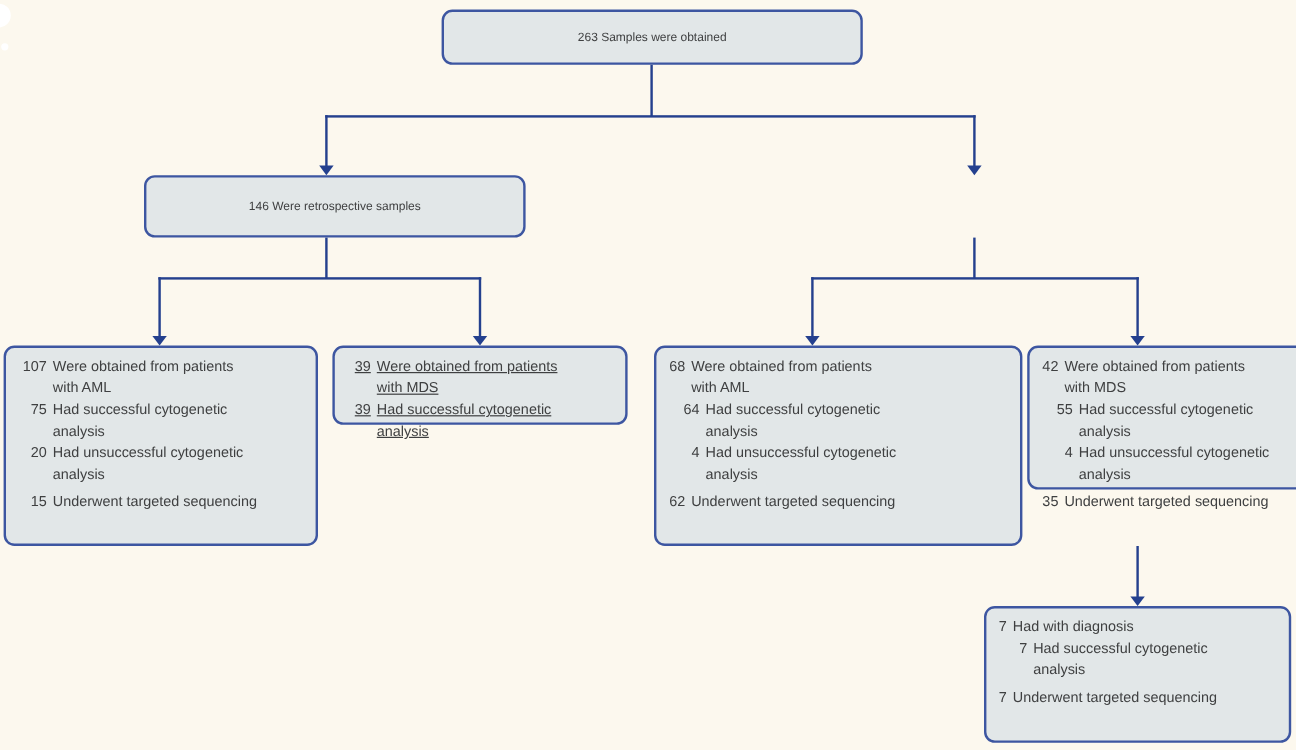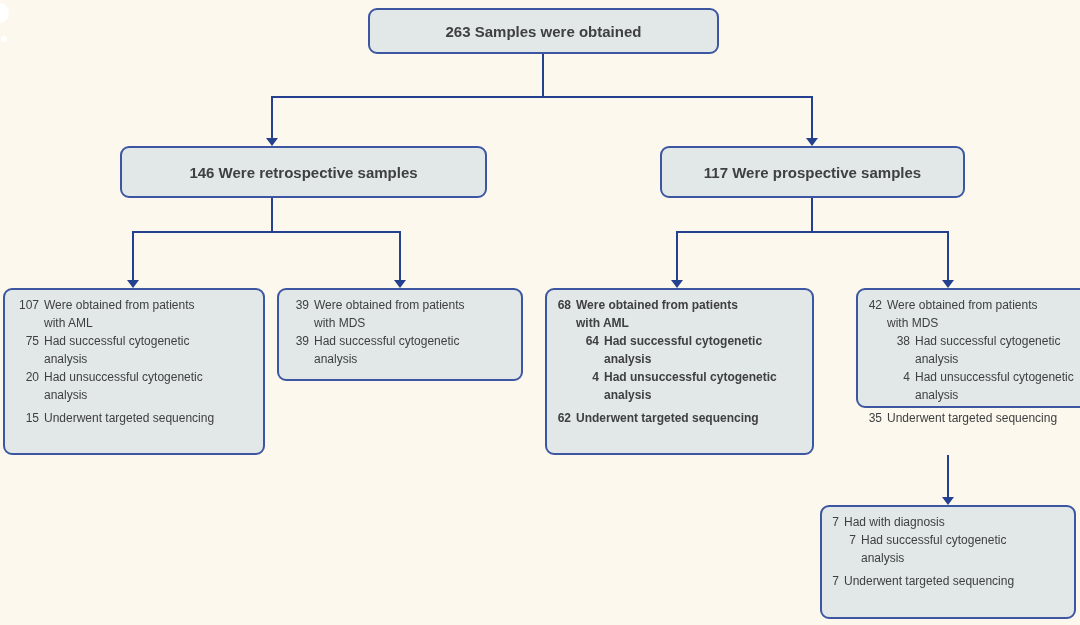--- a/index.html
+++ b/index.html
@@ -16,32 +16,31 @@
     background:var(--background);color:var(--text);
   }
   .box{
     position:absolute;box-sizing:border-box;
     background:var(--box-fill);
     border:2px solid var(--box-border);
     border-radius:9px;
   }
   .box.single{
     display:flex;align-items:center;justify-content:center;
-    font-size:15px;
-    font-weight:bold;
+    font-size:10px;
   }
   .box.multi{
     padding:6px 6px 4px 8px;
     font-size:12px;line-height:18px;
   }
   .row{display:flex;align-items:flex-start;}
   .row .num{flex:none;text-align:right;margin-right:5px;white-space:nowrap;}
   .row .txt{white-space:pre-line;}
   .n26{width:26px;} .n22{width:22px;} .n16{width:16px;} .n9{width:9px;}
-  .lvl1{margin-left:28px;}
+  .lvl1{margin-left:12px;}
   .box-other .lvl1{margin-left:17px;}
   .gap{margin-top:5px;}
   .pad14{padding-left:14px;}
   .vline,.hline{position:absolute;background:var(--connector);}
   .vline{width:2px;}
   .hline{height:2px;}
   .arrow{
     position:absolute;width:0;height:0;
     border-left:6px solid transparent;
     border-right:6px solid transparent;
@@ -61,25 +60,22 @@
     <span>263 Samples were obtained</span>
   </div>
 
   <div class="vline" style="left:542px;top:54px;height:43px;"></div>
   <div class="hline" style="left:271px;top:96px;width:542px;"></div>
   <div class="vline" style="left:271px;top:96px;height:43px;"></div>
   <div class="vline" style="left:811px;top:96px;height:43px;"></div>
   <div class="arrow" style="left:266px;top:138px;"></div>
   <div class="arrow" style="left:806px;top:138px;"></div>
 
-  <div class="box single" style="left:120px;top:146px;width:367px;height:52px;">
+  <div class="box single" style="left:120px;top:146px;width:318px;height:52px;">
     <span>146 Were retrospective samples</span>
-  </div>
-  <div class="box single" style="left:660px;top:146px;width:305px;height:52px;">
-    <span>117 Were prospective samples</span>
   </div>
 
   <div class="vline" style="left:271px;top:198px;height:34px;"></div>
   <div class="hline" style="left:132px;top:231px;width:269px;"></div>
   <div class="vline" style="left:132px;top:231px;height:50px;"></div>
   <div class="vline" style="left:399px;top:231px;height:50px;"></div>
   <div class="arrow" style="left:127px;top:280px;"></div>
   <div class="arrow" style="left:394px;top:280px;"></div>
 
   <div class="vline" style="left:811px;top:198px;height:34px;"></div>
@@ -104,34 +100,34 @@
       <span class="num n26">20</span>
       <span class="txt">Had unsuccessful cytogenetic
 analysis</span>
     </div>
     <div class="row gap">
       <span class="num n26">15</span>
       <span class="txt">Underwent targeted sequencing</span>
     </div>
   </div>
 
-  <div class="box multi pad14" style="left:277px;top:288px;width:246px;height:93px;">
+  <div class="box multi pad14" style="left:277px;top:288px;width:246px;height:66px;text-decoration:underline;">
     <div class="row">
       <span class="num n22">39</span>
       <span class="txt">Were obtained from patients
 with MDS</span>
     </div>
     <div class="row">
       <span class="num n22">39</span>
       <span class="txt">Had successful cytogenetic
 analysis</span>
     </div>
   </div>
 
-  <div class="box multi" style="left:545px;top:288px;width:269px;height:167px;font-weight:bold;">
+  <div class="box multi" style="left:545px;top:288px;width:307px;height:167px;">
     <div class="row">
       <span class="num n16">68</span>
       <span class="txt">Were obtained from patients
 with AML</span>
     </div>
     <div class="row lvl1">
       <span class="num n16">64</span>
       <span class="txt">Had successful cytogenetic
 analysis</span>
     </div>
@@ -146,21 +142,21 @@
     </div>
   </div>
 
   <div class="box multi" style="left:856px;top:288px;width:256px;height:120px;">
     <div class="row">
       <span class="num n16">42</span>
       <span class="txt">Were obtained from patients
 with MDS</span>
     </div>
     <div class="row lvl1">
-      <span class="num n16">38</span>
+      <span class="num n16">55</span>
       <span class="txt">Had successful cytogenetic
 analysis</span>
     </div>
     <div class="row lvl1">
       <span class="num n16">4</span>
       <span class="txt">Had unsuccessful cytogenetic
 analysis</span>
     </div>
     <div class="row gap">
       <span class="num n16">35</span>

